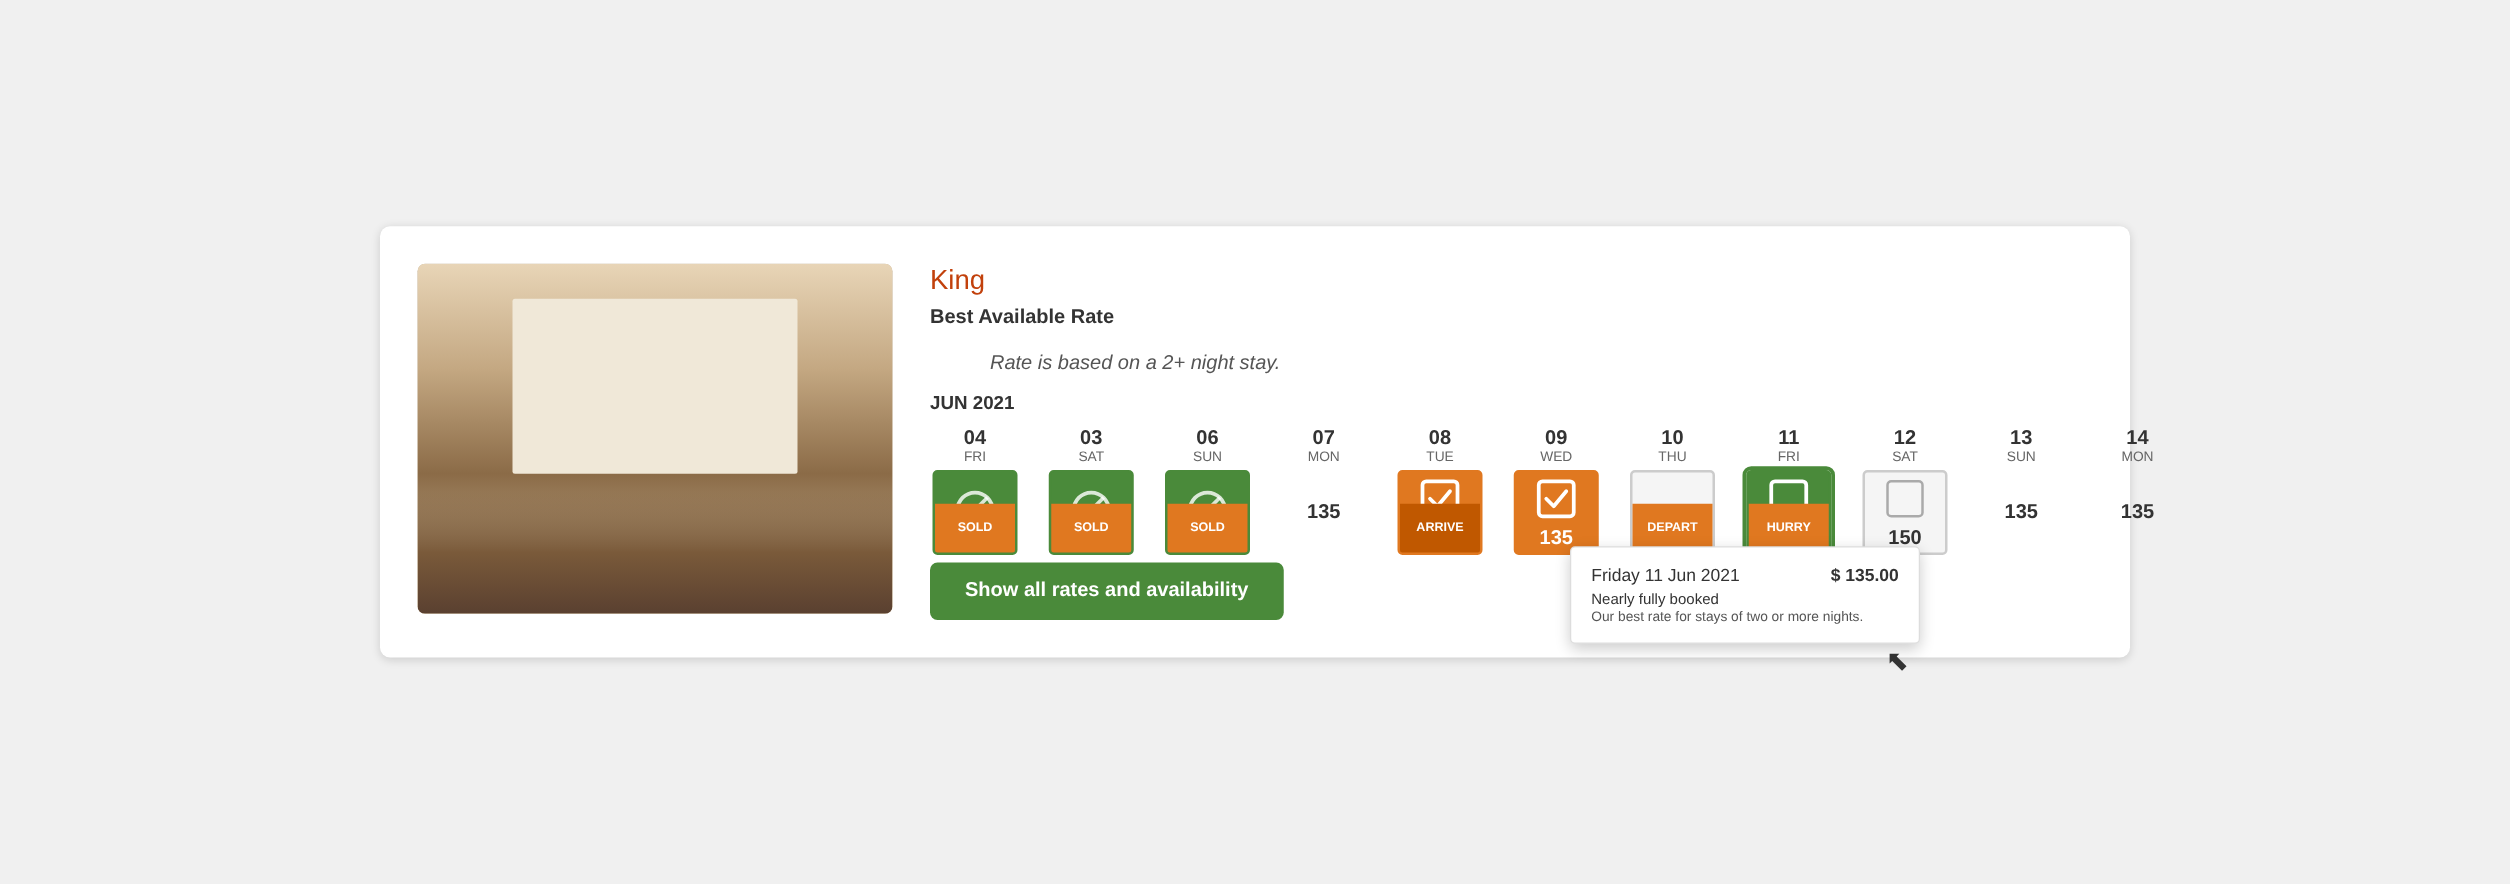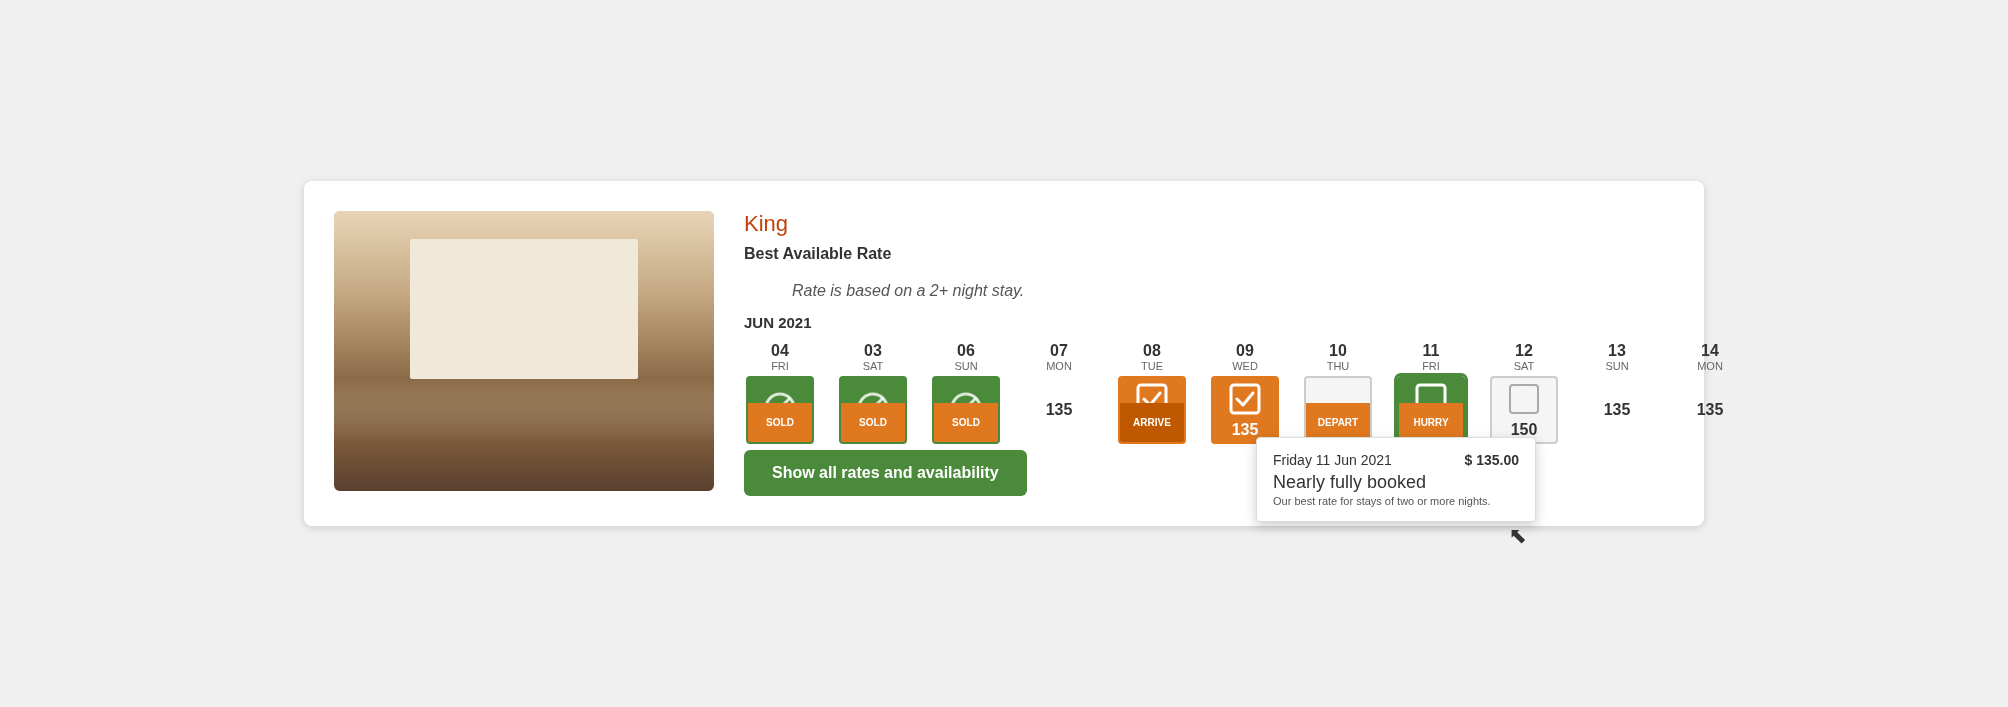--- a/index.html
+++ b/index.html
@@ -204,21 +204,21 @@
       font-size: 14px;
       color: #333;
       font-weight: normal;
     }
     .tooltip-price {
       font-size: 14px;
       color: #333;
       font-weight: bold;
     }
     .tooltip-warn {
-      font-size: 18px;
+      font-size: 12px;
       color: #333;
       margin-bottom: 2px;
     }
     .tooltip-info {
       font-size: 11px;
       color: #555;
     }
     
     .cursor-arrow {
       position: absolute;

